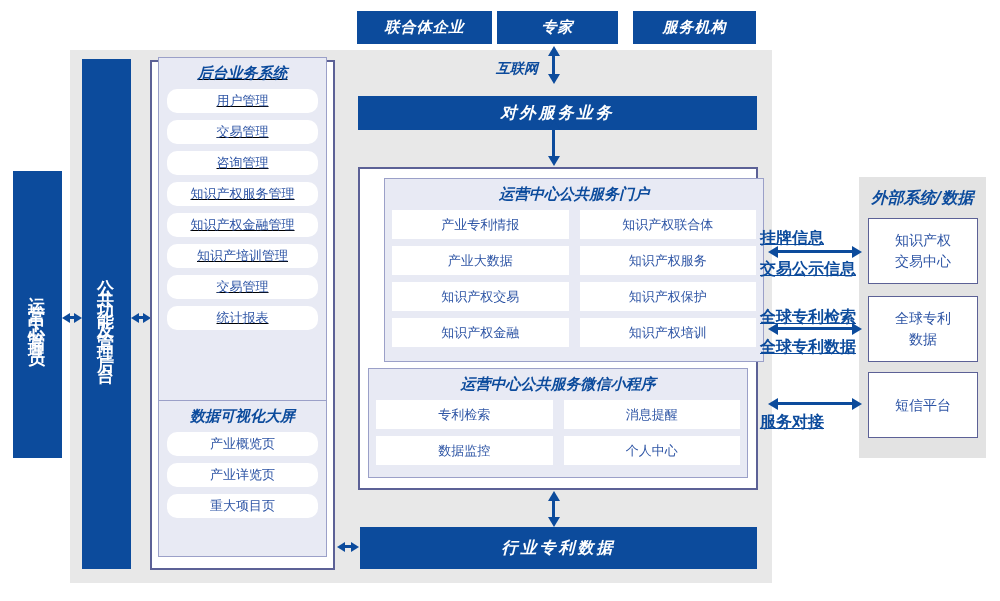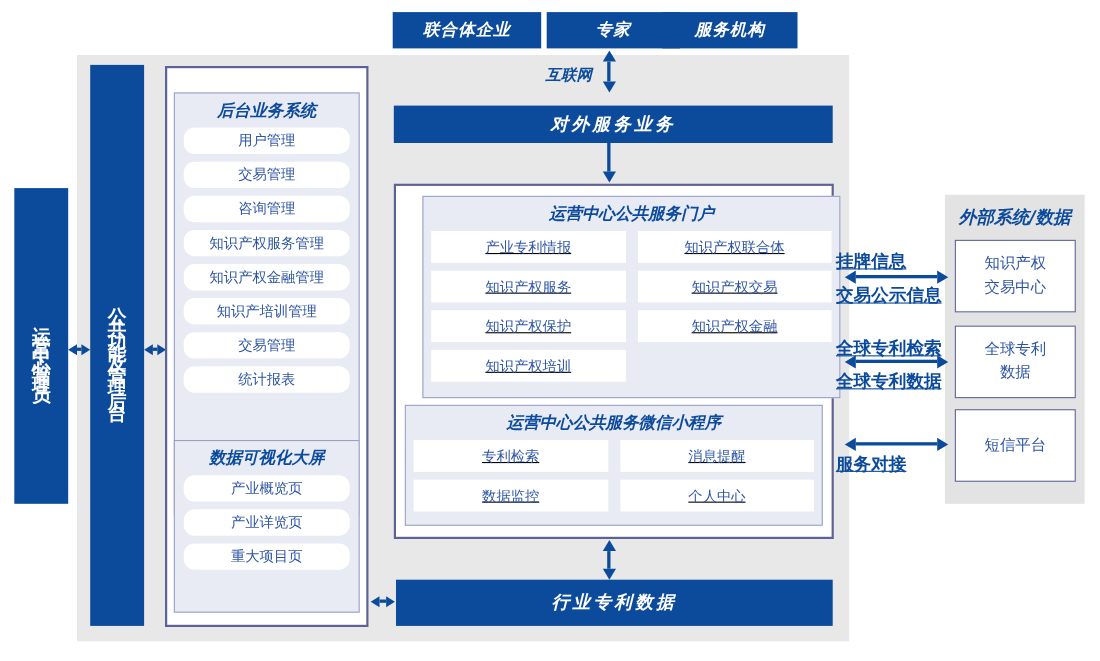--- a/index.html
+++ b/index.html
@@ -26,21 +26,21 @@
   .vbar{position:absolute;background:var(--primary);color:#fff;display:flex;
         align-items:center;justify-content:center;font-weight:bold;font-size:17px;
         writing-mode:vertical-rl;text-orientation:upright;letter-spacing:11px;}
 
   .outerbox{position:absolute;background:#fff;border:2px solid var(--boxBorder);}
 
   .panel{position:absolute;background:var(--panelBg);border:1px solid var(--panelBorder);}
   .panel-title{font-weight:bold;font-style:italic;color:var(--primary);text-align:center;
                font-size:15px;padding:6px 0 5px;}
   .stack{display:flex;flex-direction:column;gap:7px;padding:1px 8px;}
-  .grid2{display:grid;grid-template-columns:1fr 1fr;gap:7px 11px;padding:1px 7px;text-decoration:underline;}
+  .grid2{display:grid;grid-template-columns:1fr 1fr;gap:7px 11px;padding:1px 7px;}
   .cell{background:#fff;color:var(--itemText);font-size:13px;display:flex;
         align-items:center;justify-content:center;}
   .stack .cell{height:24px;border-radius:10px;}
   .grid2 .cell{height:29px;}
 
   .sysbox{position:absolute;background:#fff;border:1.5px solid var(--boxBorder);
           color:var(--itemText);font-size:14px;display:flex;align-items:center;
           justify-content:center;text-align:center;white-space:pre-line;line-height:1.5;}
 
   .lbl{position:absolute;color:var(--primary);font-weight:bold;}
@@ -68,36 +68,36 @@
 </head>
 <body>
 
 <div class="canvas">
 
   <div class="zone" style="left:70px;top:50px;width:702px;height:533px;"></div>
   <div class="zone side" style="left:859px;top:177px;width:127px;height:281px;"></div>
 
   <div class="bluebar actor" style="left:357px;top:11px;width:135px;height:33px;">联合体企业</div>
   <div class="bluebar actor" style="left:497px;top:11px;width:121px;height:33px;">专家</div>
-  <div class="bluebar actor" style="left:602px;top:11px;width:123px;height:33px;">服务机构</div>
+  <div class="bluebar actor" style="left:633px;top:11px;width:123px;height:33px;">服务机构</div>
 
   <div class="lbl internet" style="left:463px;top:60px;width:75px;">互联网</div>
   <div class="av" style="left:552px;top:56px;height:18px;"></div>
 
   <div class="bluebar wide" style="left:358px;top:84px;width:399px;height:34px;margin-top:12px;">对外服务业务</div>
   <div class="av" style="left:552px;top:130px;height:26px;"></div>
 
   <div class="vbar" style="left:13px;top:171px;width:49px;height:287px;letter-spacing:9px;">运营中心管理员</div>
   <div class="vbar" style="left:82px;top:59px;width:49px;height:510px;">公共功能及管理后台</div>
   <div class="ah sm" style="left:70px;top:316px;width:4px;"></div>
   <div class="ah sm" style="left:139px;top:316px;width:4px;"></div>
 
   <div class="outerbox" style="left:150px;top:60px;width:185px;height:510px;"></div>
 
-  <div class="panel" style="left:158px;top:84px;width:169px;height:384px;">
+  <div class="panel" style="left:158px;top:57px;width:169px;height:384px;text-decoration:underline;">
     <div class="panel-title">后台业务系统</div>
     <div class="stack">
       <div class="cell">用户管理</div>
       <div class="cell">交易管理</div>
       <div class="cell">咨询管理</div>
       <div class="cell">知识产权服务管理</div>
       <div class="cell">知识产权金融管理</div>
       <div class="cell">知识产培训管理</div>
       <div class="cell">交易管理</div>
       <div class="cell">统计报表</div>
@@ -113,20 +113,21 @@
     </div>
   </div>
 
   <div class="outerbox" style="left:358px;top:167px;width:400px;height:323px;"></div>
 
   <div class="panel" style="left:368px;top:178px;width:380px;height:184px;margin-left:16px;">
     <div class="panel-title">运营中心公共服务门户</div>
     <div class="grid2">
       <div class="cell">产业专利情报</div>
       <div class="cell">知识产权联合体</div>
+      <div class="cell">产业大数据</div>
       <div class="cell">知识产权服务</div>
       <div class="cell">知识产权交易</div>
       <div class="cell">知识产权保护</div>
       <div class="cell">知识产权金融</div>
       <div class="cell">知识产权培训</div>
     </div>
   </div>
 
   <div class="panel" style="left:368px;top:368px;width:380px;height:110px;">
     <div class="panel-title">运营中心公共服务微信小程序</div>

